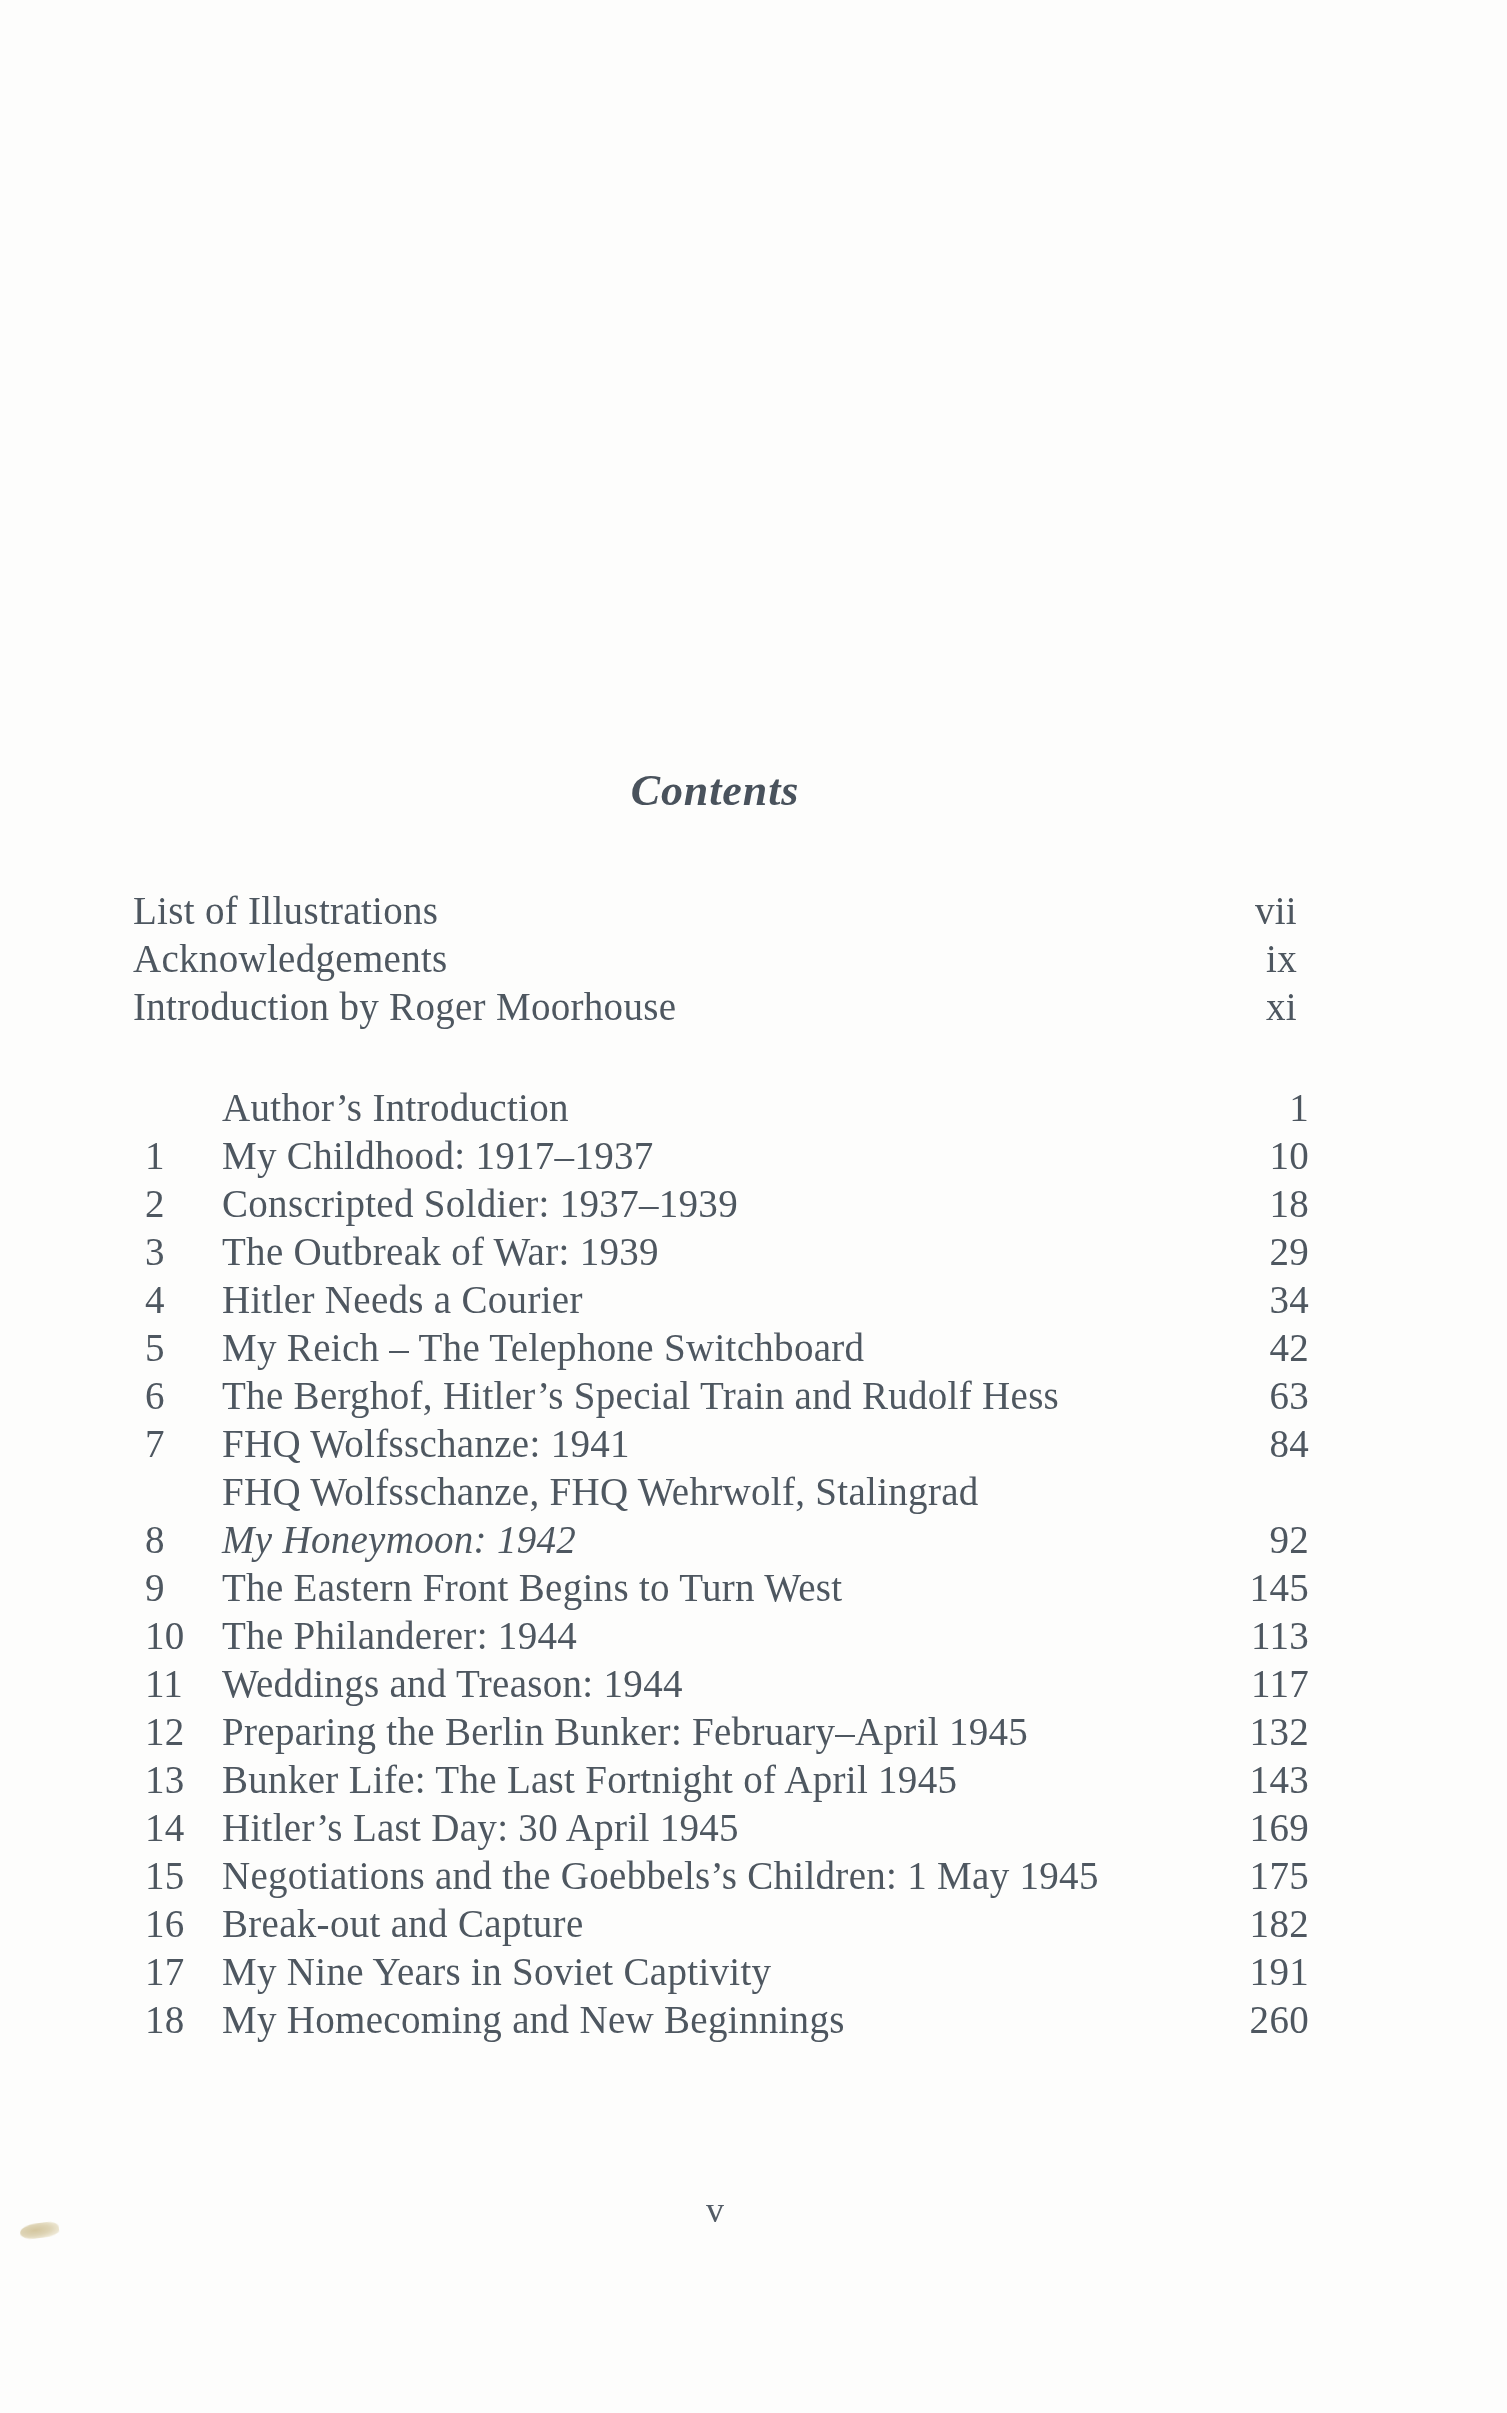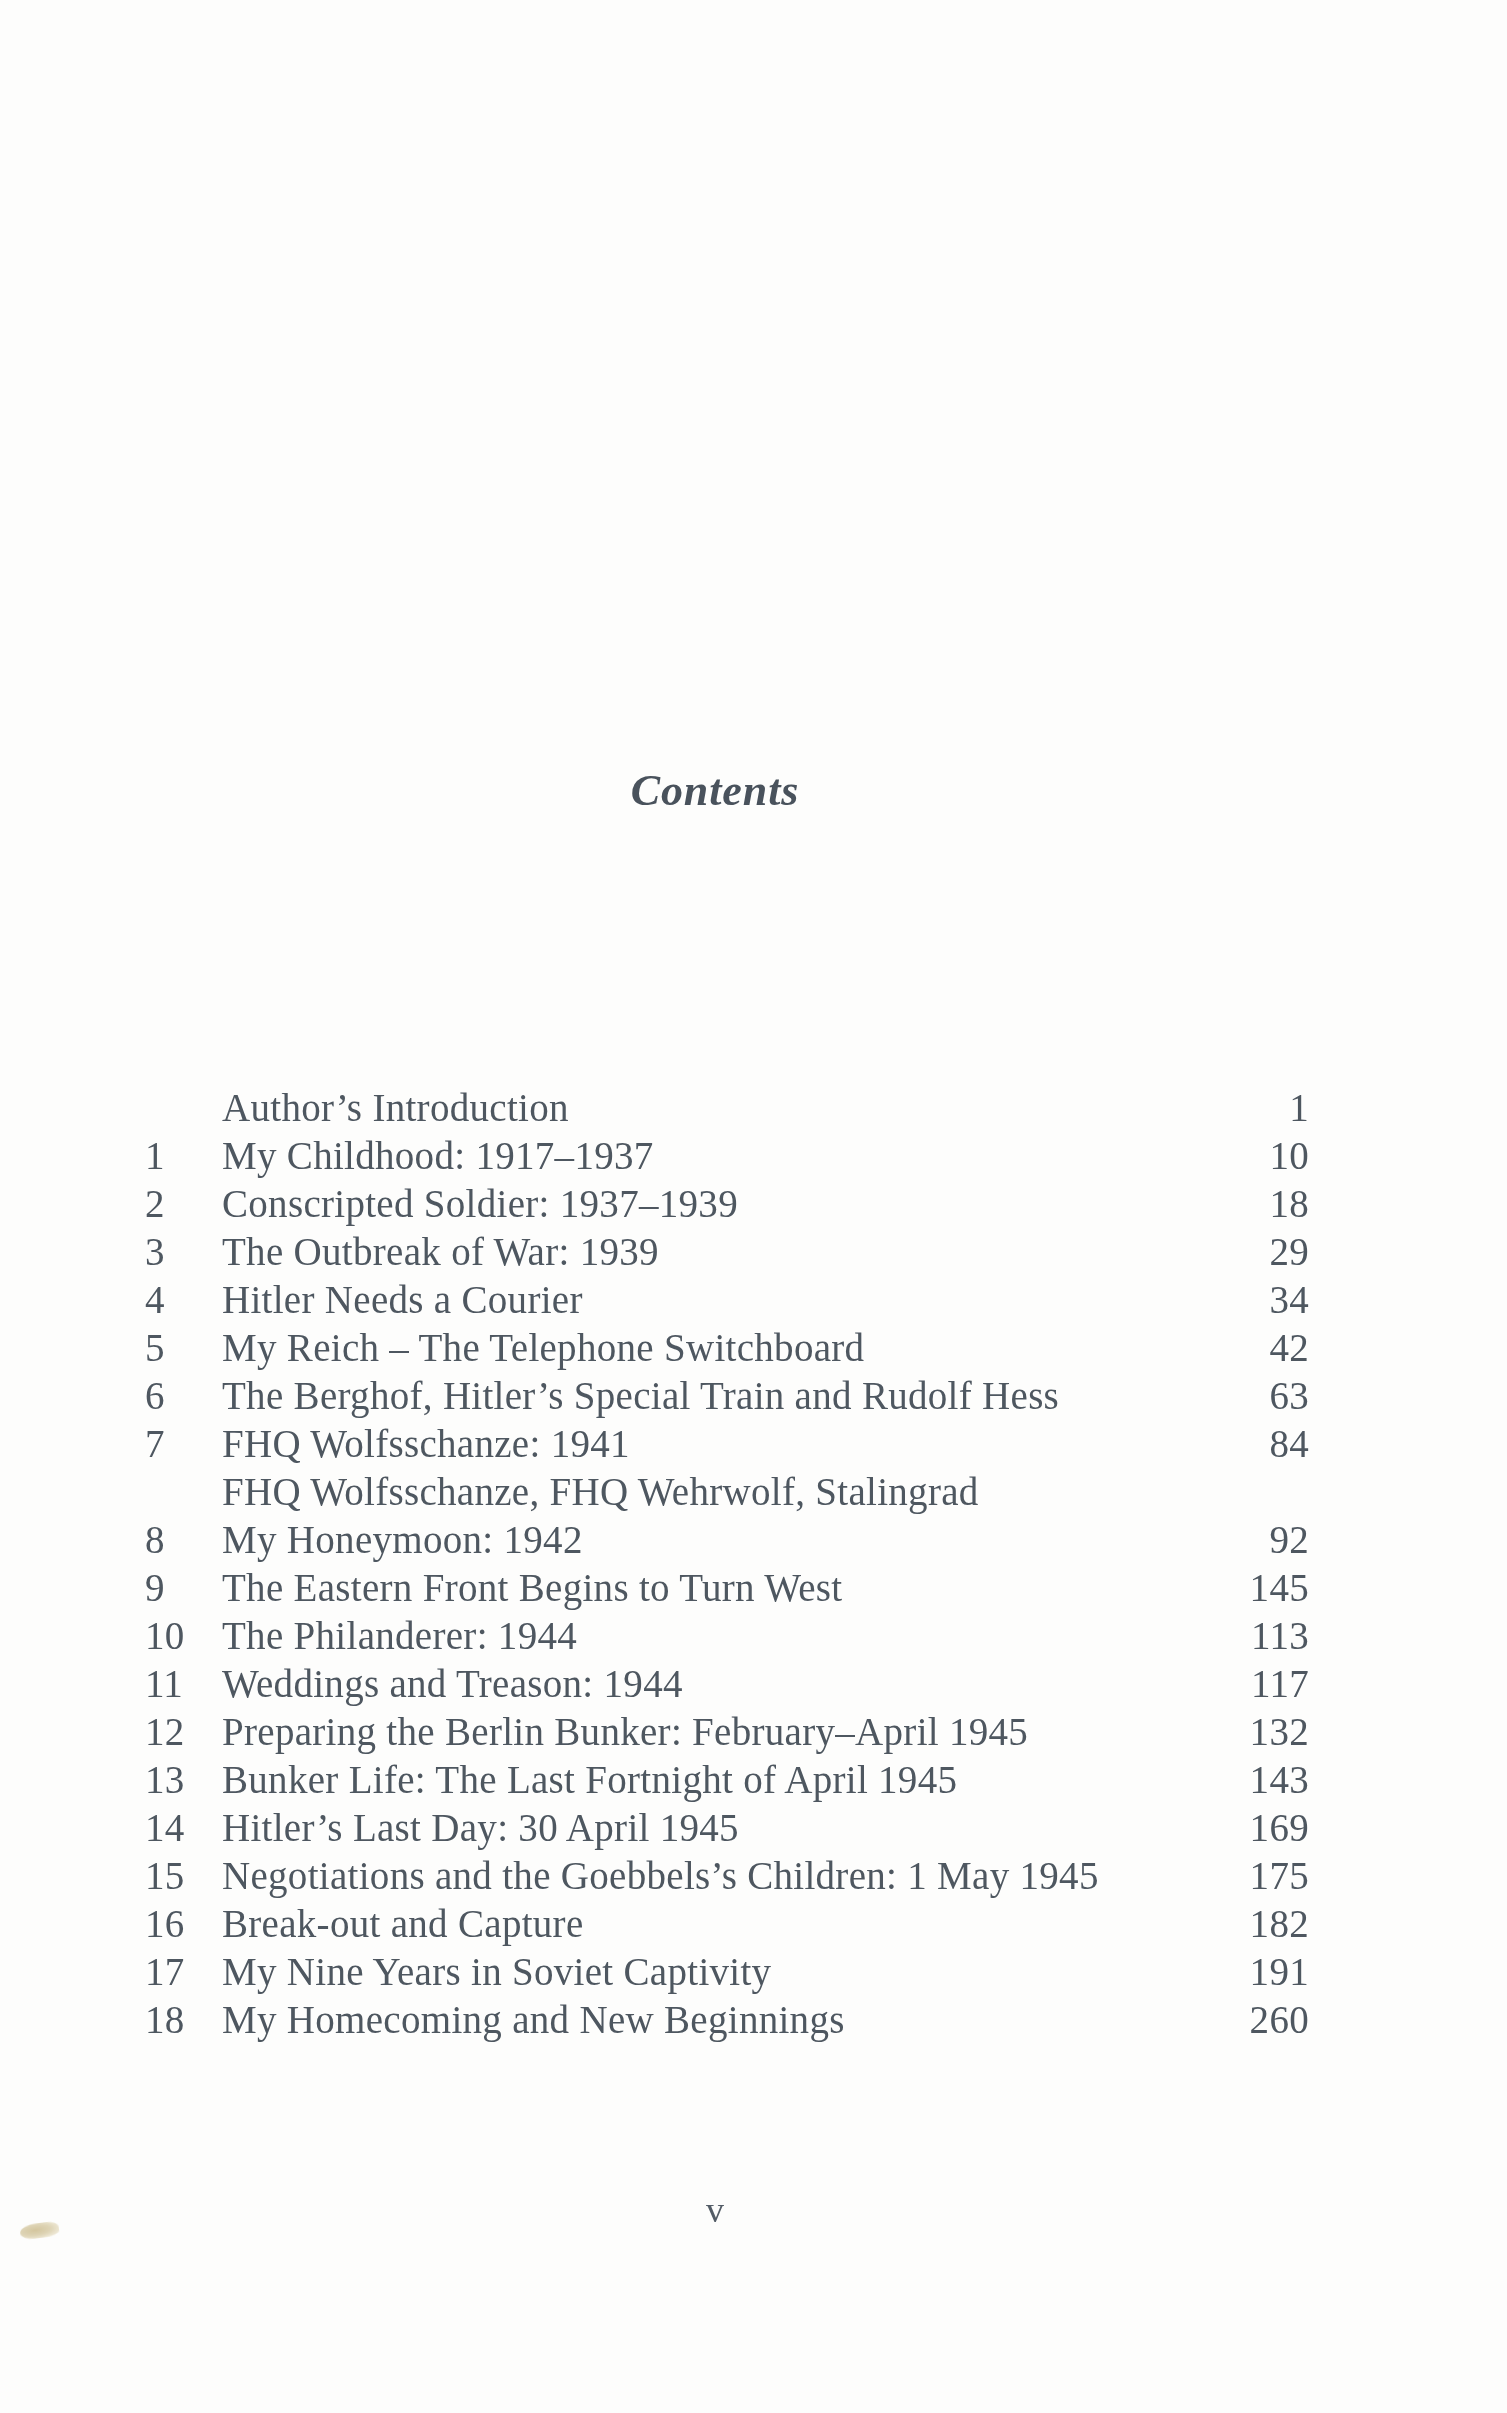--- a/index.html
+++ b/index.html
@@ -59,21 +59,21 @@
     grid-column: 1;
   }
   .row .titles {
     min-width: 0;
   }
   .row .pg {
     text-align: right;
     padding-left: 27px;
   }
   .t2 { display: none; }
-  .row.two-line .t2 { display: block; }
+  .row.two-line .t2 { display: block; font-style: italic; }
   .folio {
     position: absolute;
     left: 133px;
     top: 2188px;
     width: 1164px;
     text-align: center;
     font-size: 36px;
     line-height: 44px;
     color: #535c66;
   }
@@ -90,20 +90,42 @@
     opacity: 0.9;
   }
 </style>
 </head>
 <body>
 
 <div class="page">
 
   <h1 class="toc-title">Contents</h1>
 
+  <div class="front-matter">
+  <div class="row">
+    <div class="titles">
+      <div class="t1">List of Illustrations</div>
+    </div>
+    <div class="pg">vii</div>
+  </div>
+
+  <div class="row">
+    <div class="titles">
+      <div class="t1">Acknowledgements</div>
+    </div>
+    <div class="pg">ix</div>
+  </div>
+
+  <div class="row">
+    <div class="titles">
+      <div class="t1">Introduction by Roger Moorhouse</div>
+    </div>
+    <div class="pg">xi</div>
+  </div>
+</div>
 
   <div class="chapters">
   <div class="row chapter">
     <div class="num"></div>
     <div class="titles">
       <div class="t1">Author’s Introduction</div>
 
     </div>
     <div class="pg">1</div>
   </div>

